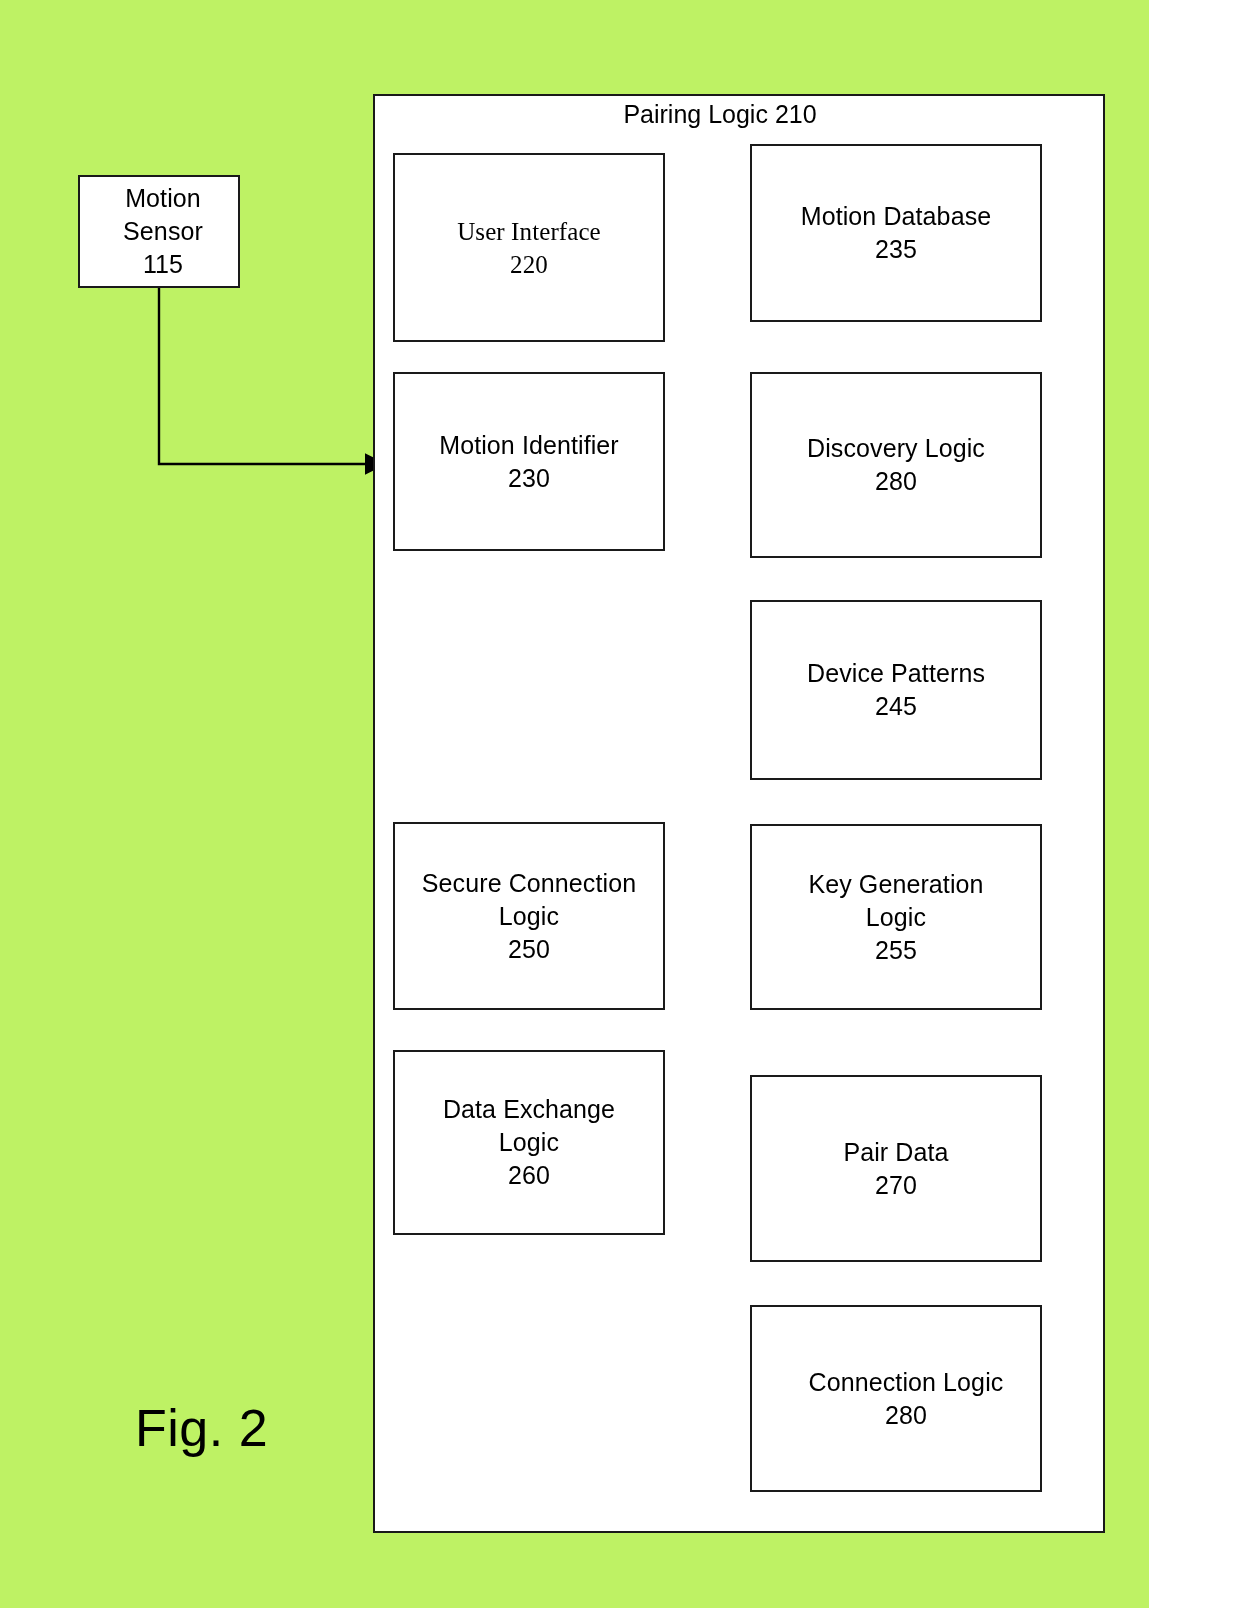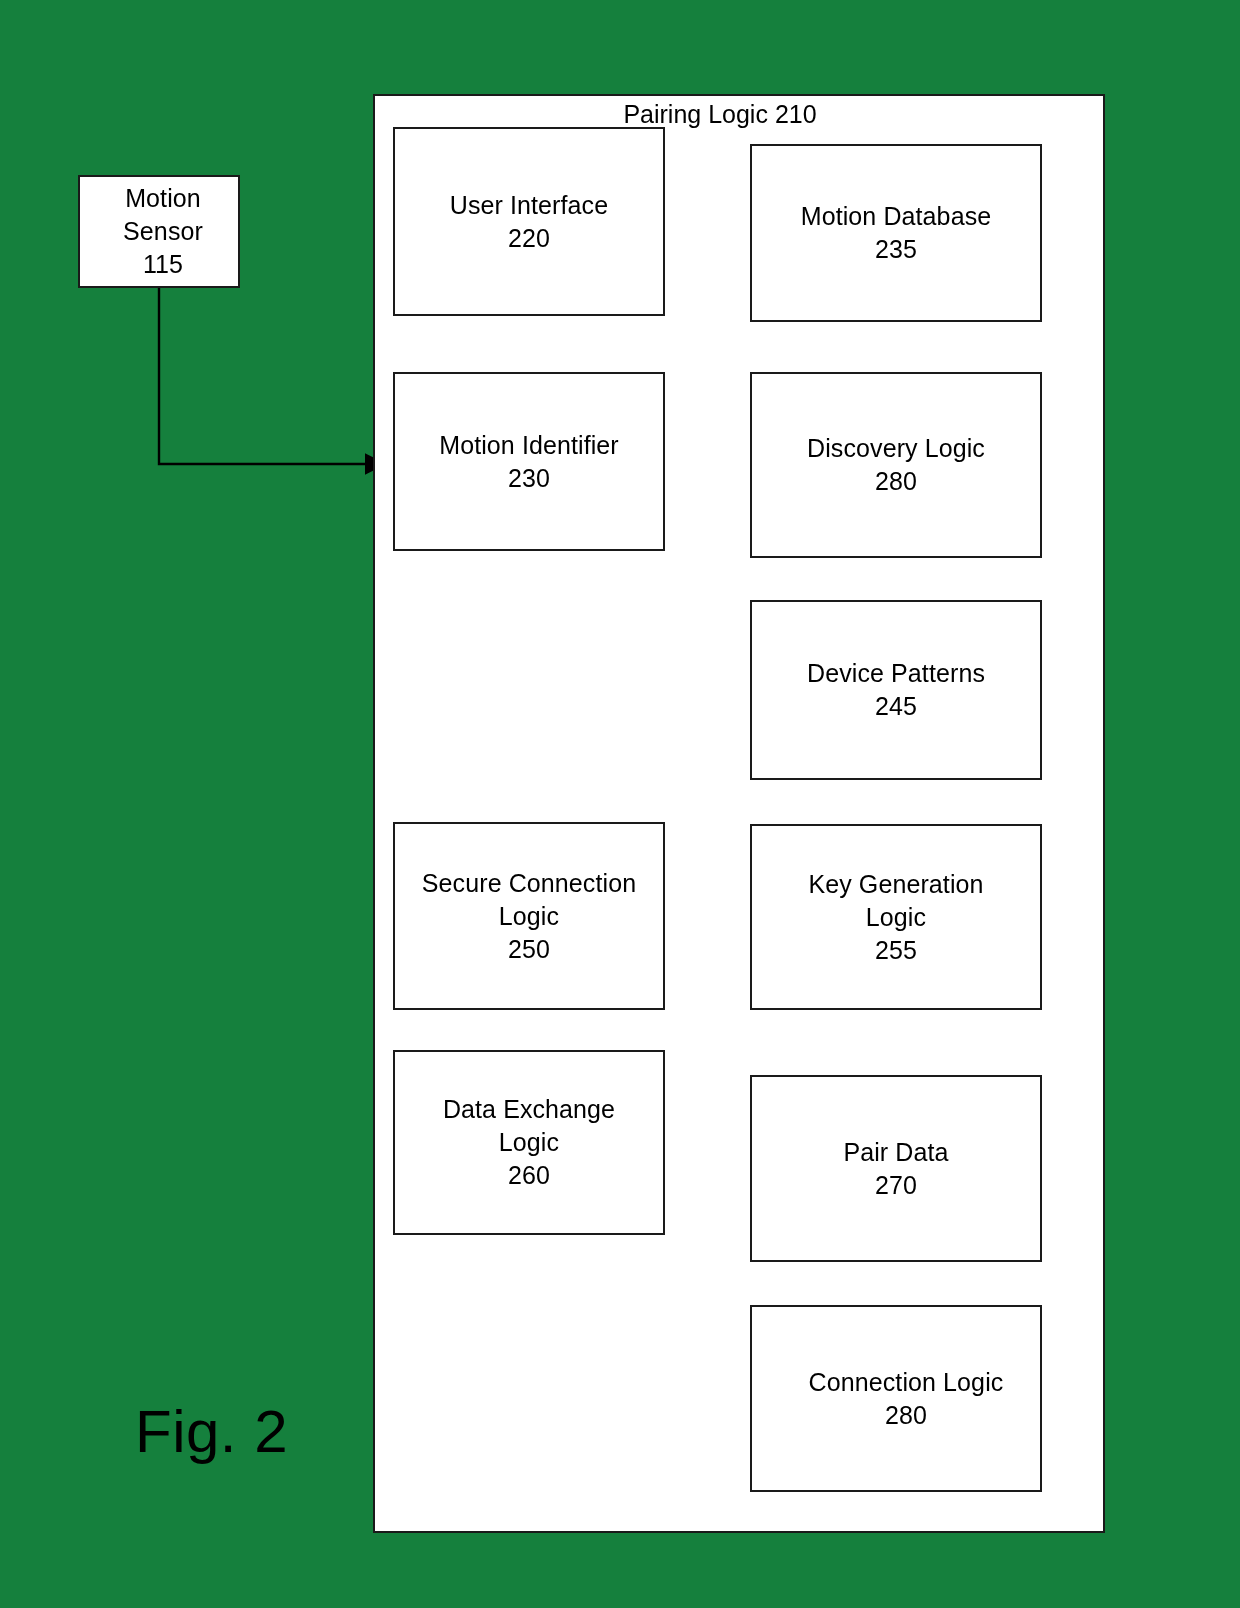--- a/index.html
+++ b/index.html
@@ -2,23 +2,23 @@
 <html><head>
 <meta charset="utf-8">
 <style>
   html, body {
     margin: 0;
     padding: 0;
     background: #ffffff;
   }
   #page {
     position: relative;
-    width: 1240px;
+    width: 1149px;
     height: 1608px;
-    background: #15803d;
+    background: #bef264;
     font-family: "Liberation Sans", sans-serif;
     color: #000000;
     overflow: hidden;
   }
   .svg-layer {
     position: absolute;
     left: 0;
     top: 0;
     width: 1240px;
     height: 1608px;
@@ -48,21 +48,21 @@
   .free-label {
     position: absolute;
     font-size: 25px;
     line-height: 1.3;
     text-align: center;
     white-space: nowrap;
     color: #000000;
   }
   .fig-label {
     position: absolute;
-    font-size: 60px;
+    font-size: 52px;
     line-height: 1;
     letter-spacing: 0.5px;
     color: #000000;
     white-space: nowrap;
   }
 </style>
 </head>
 <body>
 
 <div id="page">
@@ -132,21 +132,21 @@
     <span class="line">Pairing Logic</span>
     <span class="line">210</span>
   </div>
 
   <div class="box" style="left:78px; top:175px; width:162px; height:113px;padding-left:8px;">
     <span class="line">Motion</span>
     <span class="line">Sensor</span>
     <span class="line">115</span>
   </div>
 
-  <div class="box" style="left:393px; top:127px; width:272px; height:189px;">
+  <div class="box" style="left:393px; top:153px; width:272px; height:189px;font-family:Liberation Serif, serif;">
     <span class="line">User Interface</span>
     <span class="line">220</span>
   </div>
 
   <div class="box" style="left:750px; top:144px; width:292px; height:178px;">
     <span class="line">Motion Database</span>
     <span class="line">235</span>
   </div>
 
   <div class="box" style="left:393px; top:372px; width:272px; height:179px;">

